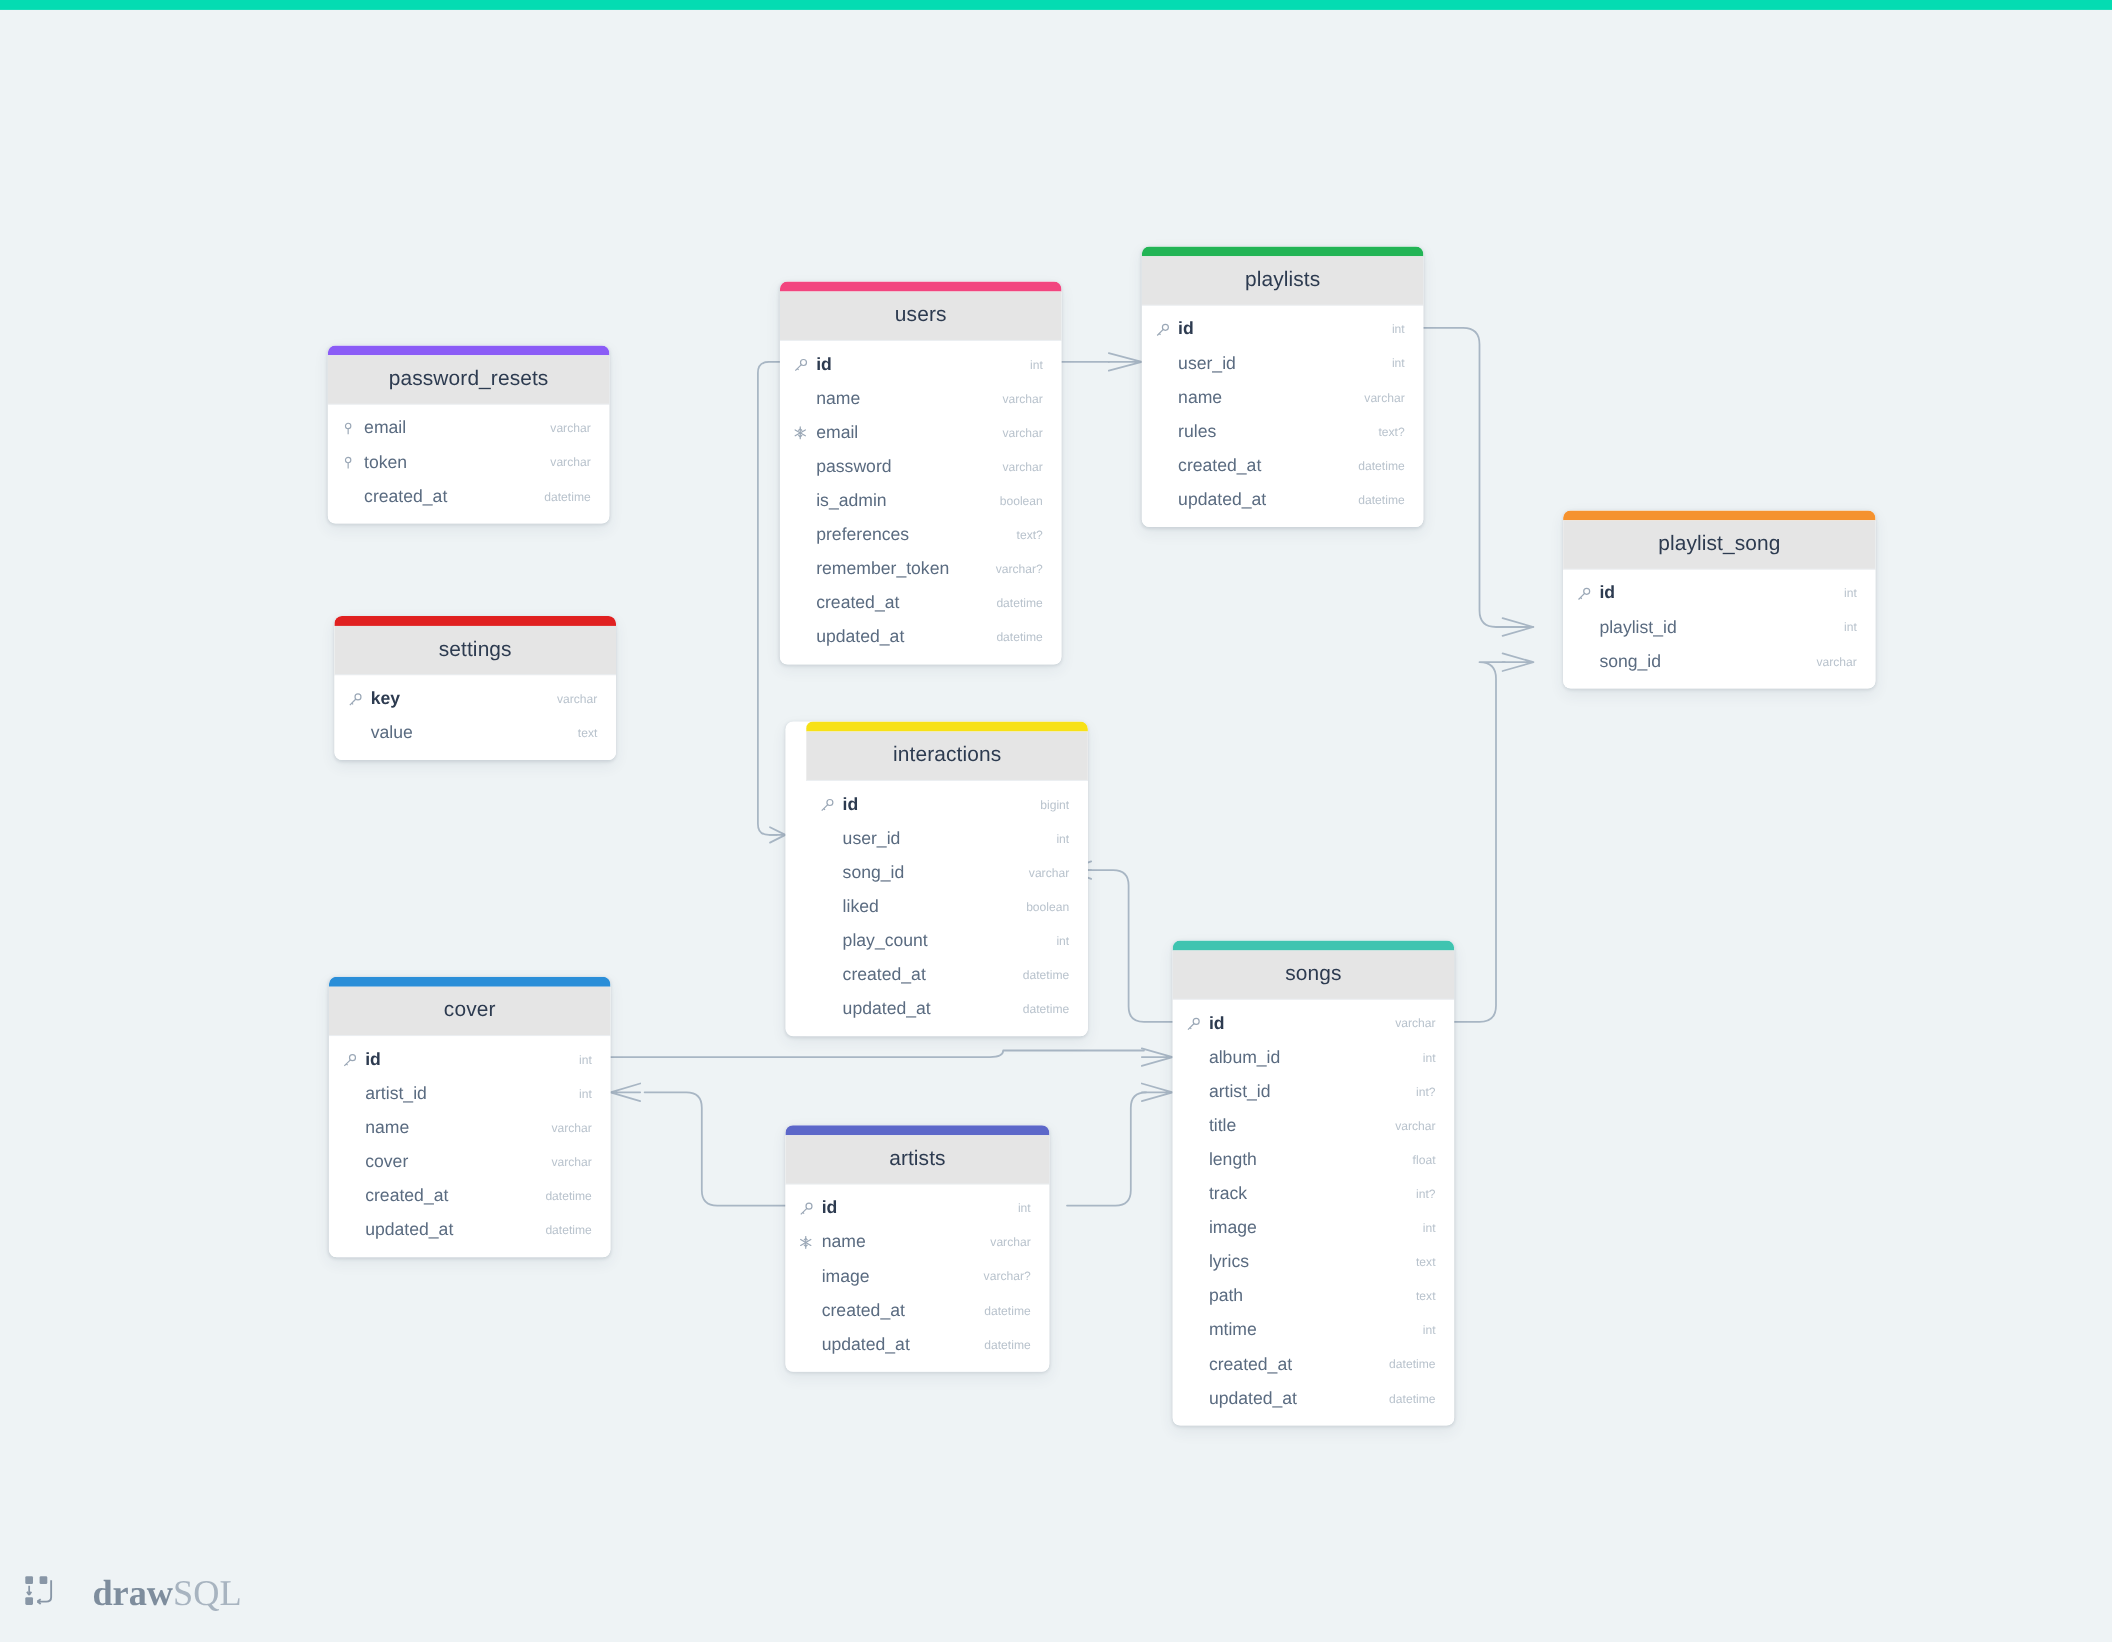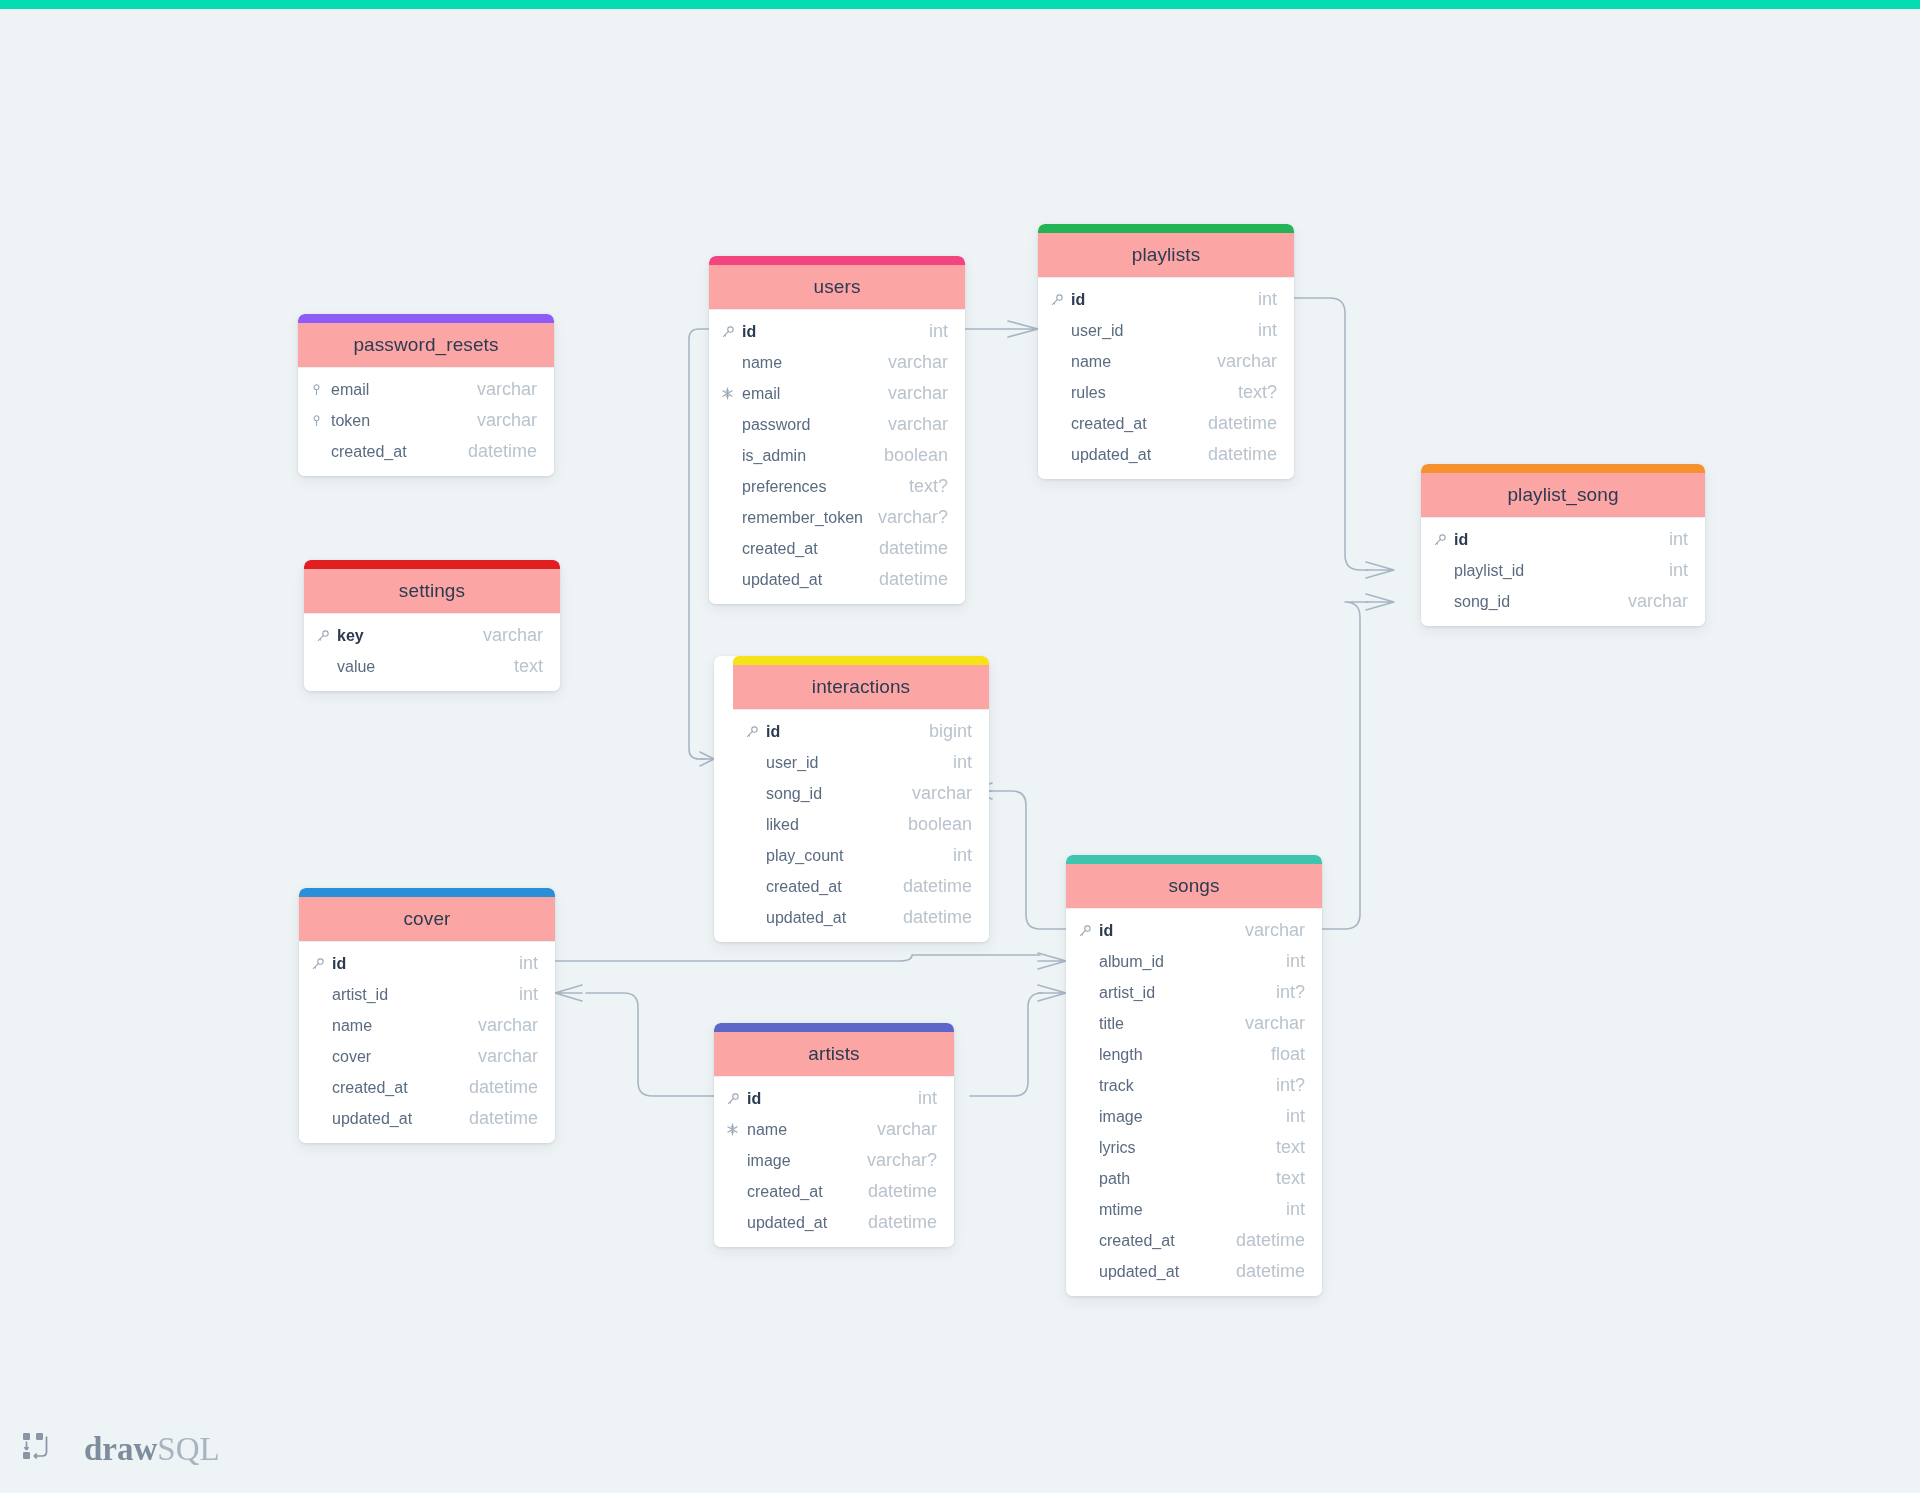--- a/index.html
+++ b/index.html
@@ -51,21 +51,21 @@
     width: 100%;
     border-top-left-radius: 6px;
     border-top-right-radius: 6px;
   }
   .tbl-title {
     height: 44px;
     line-height: 44px;
     text-align: center;
     font-size: 19px;
     color: #2d3b50;
-    background: #fca5a5;
+    background: #e5e5e5;
     border-bottom: 1px solid #eceff2;
     letter-spacing: 0.1px;
   }
   .tbl-body {
     padding: 6px 0 9px 0;
     background: #fff;
   }
   .col-row {
     display: flex;
     align-items: center;
@@ -86,21 +86,21 @@
     flex: 1 1 auto;
     color: #5a6b80;
     white-space: nowrap;
   }
   .col-name.pk {
     color: #2d3b50;
     font-weight: bold;
   }
   .col-type {
     color: #b9c3cd;
-    font-size: 18px;
+    font-size: 11px;
     text-align: right;
     white-space: nowrap;
     padding-left: 14px;
   }
   
   #logo {
     position: absolute;
     left: 22px;
     top: 1432px;
     display: flex;

